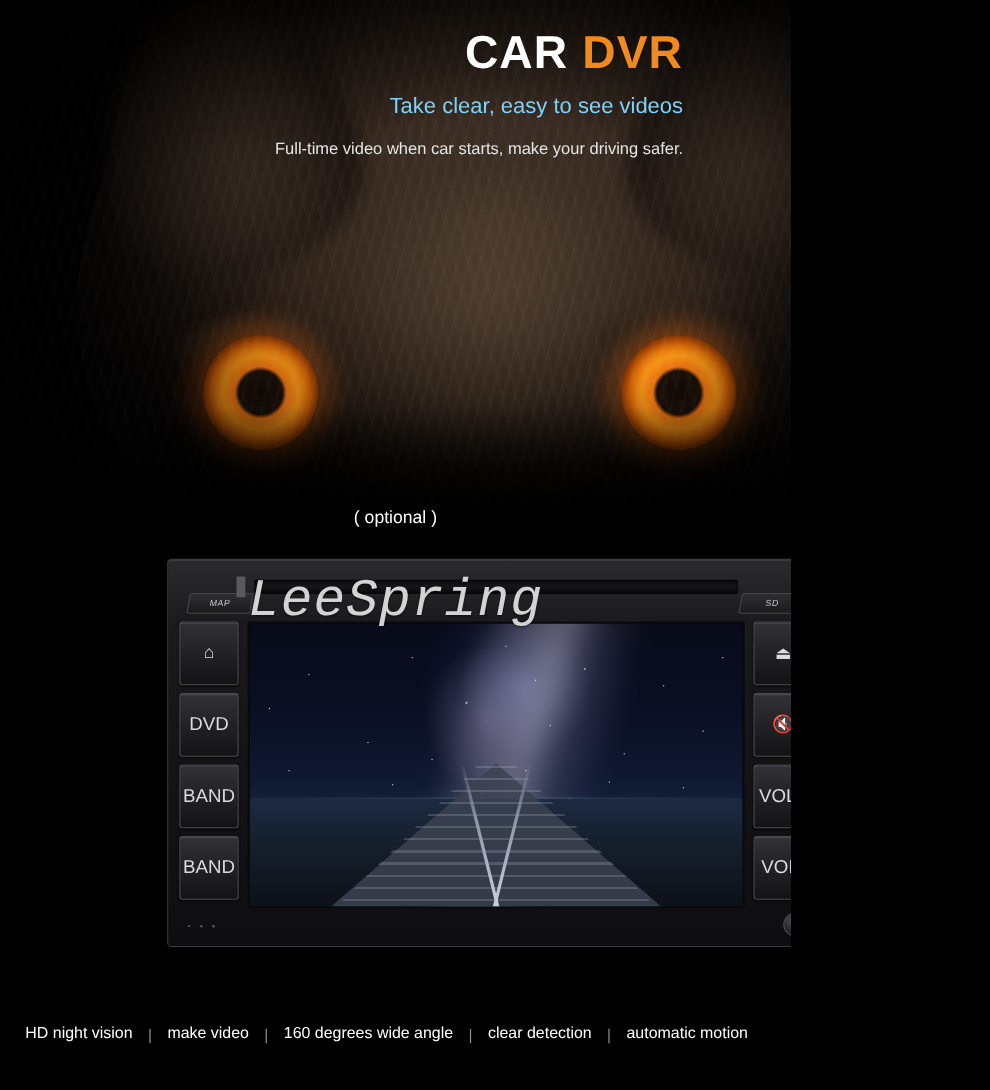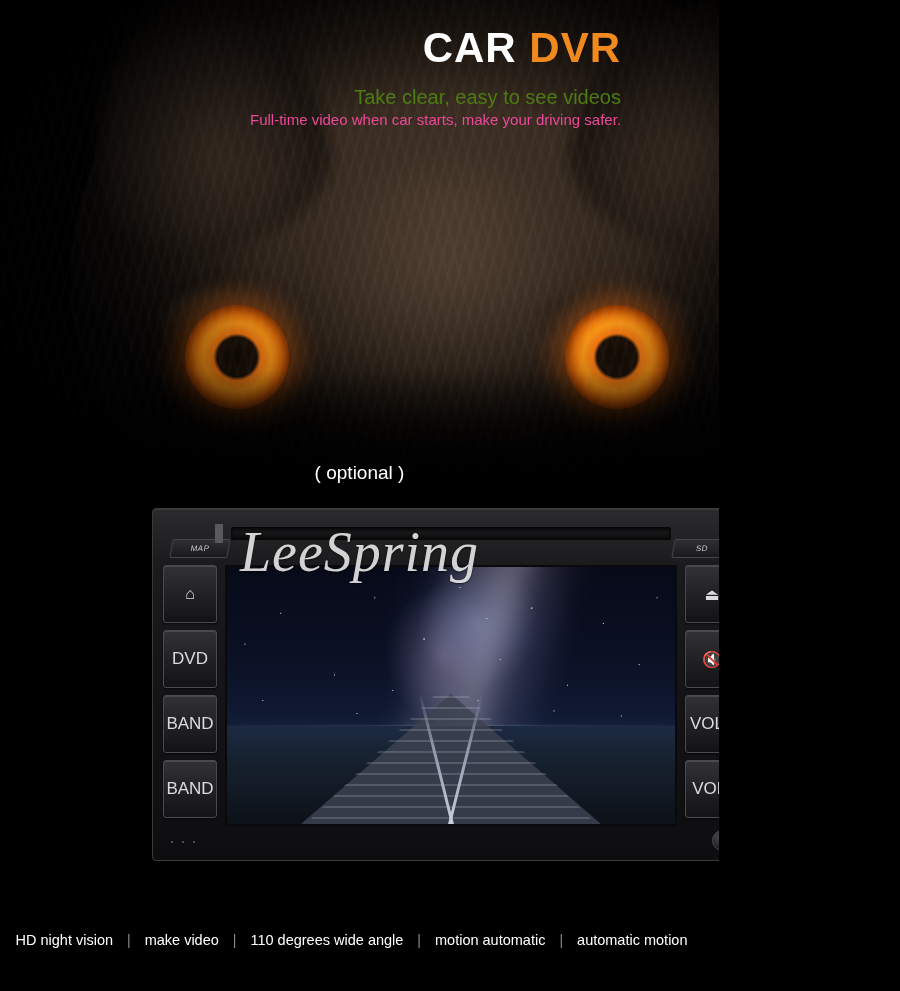--- a/index.html
+++ b/index.html
@@ -146,37 +146,37 @@
     font-size: 42px;
     font-weight: bold;
     letter-spacing: 1px;
     line-height: 1.05;
     color: #ffffff;
   }
   .title .accent { color: #f08a1e; }
   .subtitle {
     margin-top: 16px;
     font-size: 20px;
-    color: #4d7c0f;
+    color: #7dd3fc;
     font-weight: 400;
   }
   .subtitle2 {
-    margin-top: 2px;
+    margin-top: 18px;
     font-size: 15px;
-    color: #ec4899;
+    color: #e5e5e5;
     font-weight: 400;
   }
 
   
   .optional {
     position: absolute;
     left: 0; right: 0;
     top: 462px;
     text-align: center;
-    font-size: 19px;
+    font-size: 16px;
     color: #ffffff;
     z-index: 6;
   }
 
   
   .device {
     position: absolute;
     left: 152px;
     top: 508px;
     width: 596px;
@@ -353,23 +353,23 @@
     clip-path: polygon(44% 0%, 56% 0%, 100% 100%, 0% 100%);
     opacity: .75;
   }
 
   .watermark {
     position: absolute;
     left: 50%;
     top: 520px;
     transform: translateX(-50%);
     z-index: 7;
-    font-family: Liberation Serif, serif;
+    font-family: Liberation Mono, monospace;
     font-style: italic;
-    font-size: 56px;
+    font-size: 48px;
     color: rgba(255,255,255,0.82);
     letter-spacing: 1px;
     text-shadow: 0 1px 2px rgba(0,0,0,0.6);
     pointer-events: none;
     white-space: nowrap;
   }
 
   .device-bottom {
     position: absolute;
     left: 10px; right: 10px; bottom: 4px;
@@ -482,20 +482,20 @@
     </div>
   </div>
 
   <div class="watermark">LeeSpring</div>
 
   <div class="features">
     <span class="feature-item">HD night vision</span>
     <span class="feature-sep">|</span>
     <span class="feature-item">make video</span>
     <span class="feature-sep">|</span>
-    <span class="feature-item">110 degrees wide angle</span>
+    <span class="feature-item">160 degrees wide angle</span>
     <span class="feature-sep">|</span>
-    <span class="feature-item">motion automatic</span>
+    <span class="feature-item">clear detection</span>
     <span class="feature-sep">|</span>
     <span class="feature-item">automatic motion</span>
   </div>
 
 </div>
 
 </body></html>

